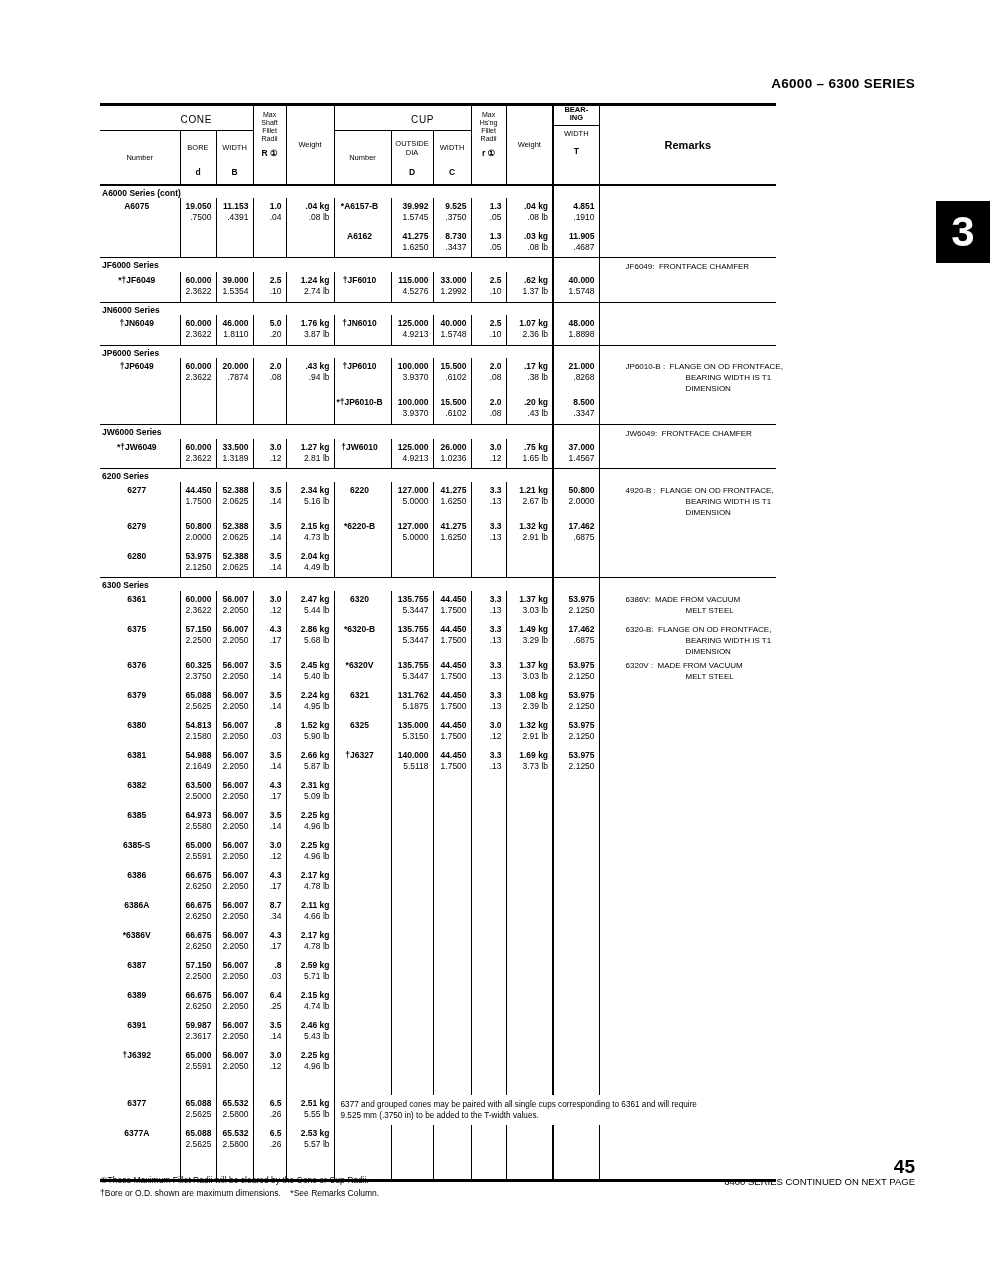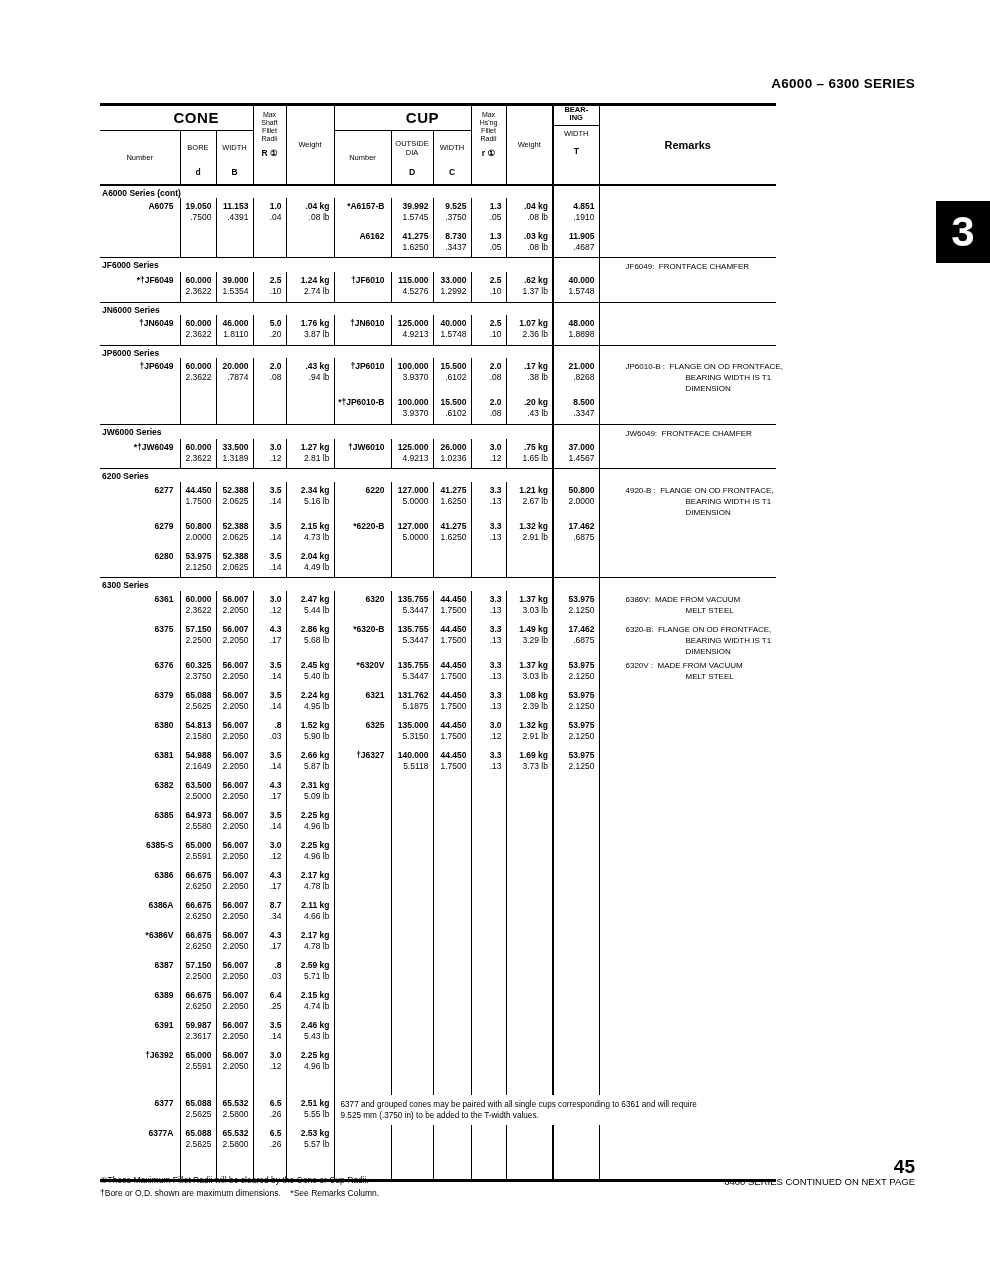--- a/index.html
+++ b/index.html
@@ -13,39 +13,39 @@
   .tbl-wrap { position:absolute; left:100px; top:103px; width:676px; }
   table { border-collapse:collapse; table-layout:fixed; width:676px;
           border-top:3px solid #000; border-bottom:3px solid #000; }
   th, td { vertical-align:top; padding:0; }
   .bl  { border-left:1px solid #000; }
   .bl2 { border-left:2px solid #000; }
 
   
   tr.h3 { border-bottom:2px solid #000; }
   .h1 th.band { height:26px; border-bottom:1px solid #000; vertical-align:middle; }
-  .band span { font-size:15px; font-weight:bold; letter-spacing:.6px;margin-left:40px; }
+  .band span { font-size:10px; font-weight:normal; letter-spacing:.6px;margin-left:40px; }
   th.radii { font-weight:normal; font-size:7px; line-height:8px; padding-top:5px; }
   th.radii .sym { font-size:8.5px; font-weight:bold; margin-top:6px; }
   th.wh { font-weight:normal; font-size:7.5px; vertical-align:middle; }
   th.bearing { padding-top:0; }
   .bear-top { font-size:7.5px; font-weight:bold; line-height:8px; border-bottom:1px solid #000; padding-bottom:3px; }
   .bw { font-size:7.5px; font-weight:normal; margin-top:3px; }
   th.bearing .sym { font-size:8.5px; font-weight:bold; margin-top:8px; }
   th.remarks-h { font-size:11px; font-weight:bold; vertical-align:middle; }
   .h2 th { height:34px; font-weight:normal; font-size:7.5px; line-height:9px; vertical-align:middle; }
   .h3 th { height:20px; vertical-align:top; padding-top:2px; font-size:8.5px; }
   .h3 th.sym, .sym { font-weight:bold; }
 
   
   tr.topline { border-top:1px solid #000; }
   .section-row td { height:13px; }
   .sec-title { font-size:8.5px; font-weight:bold; padding:2px 0 0 2px; white-space:pre; text-align:left; }
   .data-row td { height:30px; }
-  .num-cell { font-size:8.5px; font-weight:bold; text-align:right; padding:3px 6px 0 0; white-space:pre; }
+  .num-cell { font-size:8.5px; font-weight:bold; text-align:center; padding:3px 6px 0 0; white-space:pre; }
   .val { text-align:right; padding:3px 4px 0 0; }
   .val .m { font-size:8.5px; font-weight:bold; line-height:11px; white-space:pre; }
   .val .i { font-size:8.5px; font-weight:normal; line-height:11px; white-space:pre; }
   .remarks-cell { text-align:left; padding:3px 0 0 26px;margin-top:40px; }
   .rline { font-size:8px; line-height:11px; white-space:pre; }
   .rind  { padding-left:60px; }
   .note-cell { text-align:left; padding:4px 0 0 6px; }
   .nline { font-size:8.2px; line-height:11px; white-space:pre; }
   tr.spacer td { border-top:none; }
 

